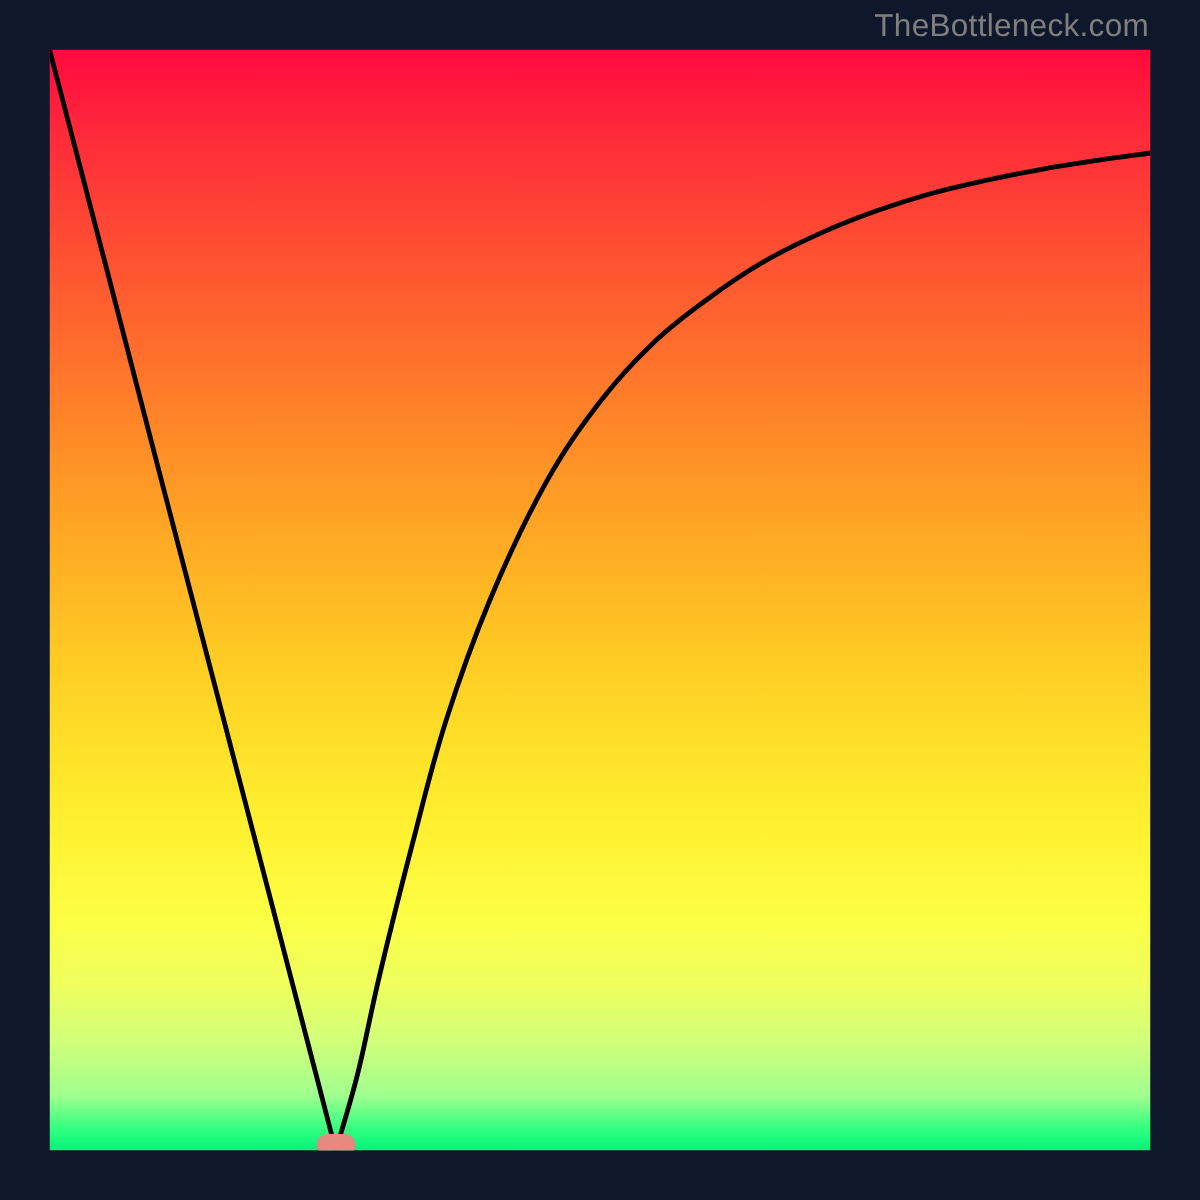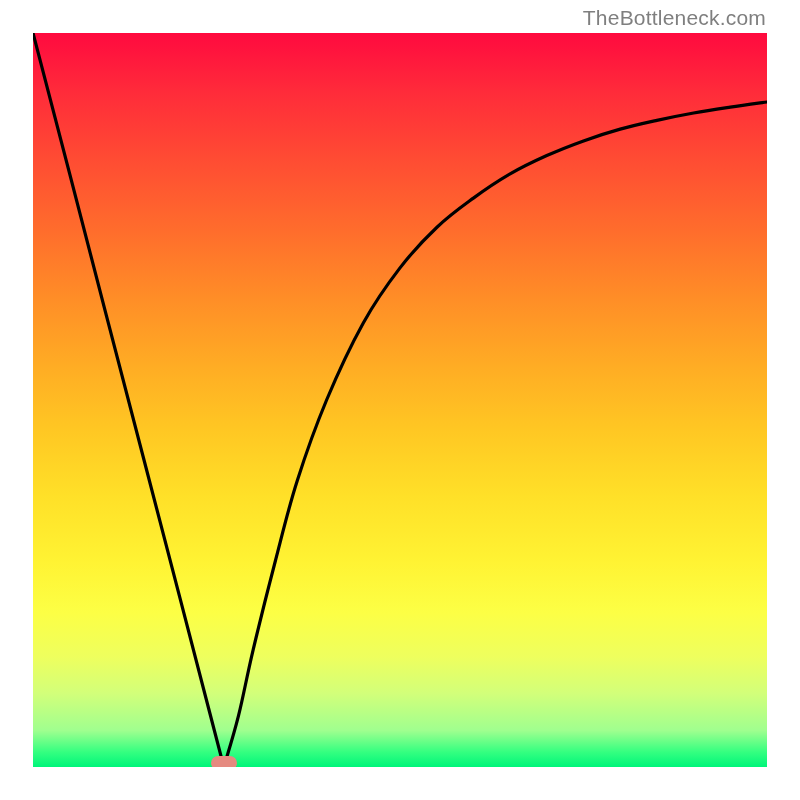--- a/index.html
+++ b/index.html
@@ -10,21 +10,21 @@
     overflow: hidden;
     background: #000;
     font-family: Arial, Helvetica, sans-serif;
   }
   .frame {
     position: absolute;
     top: 0;
     left: 0;
     width: 800px;
     height: 800px;
-    background: #ffffff;
+    background: #0f172a;
   }
   .plot-area {
     position: absolute;
     top: 33px;
     left: 33px;
     width: 734px;
     height: 734px;
     overflow: hidden;
   }
   .gradient-bg {

